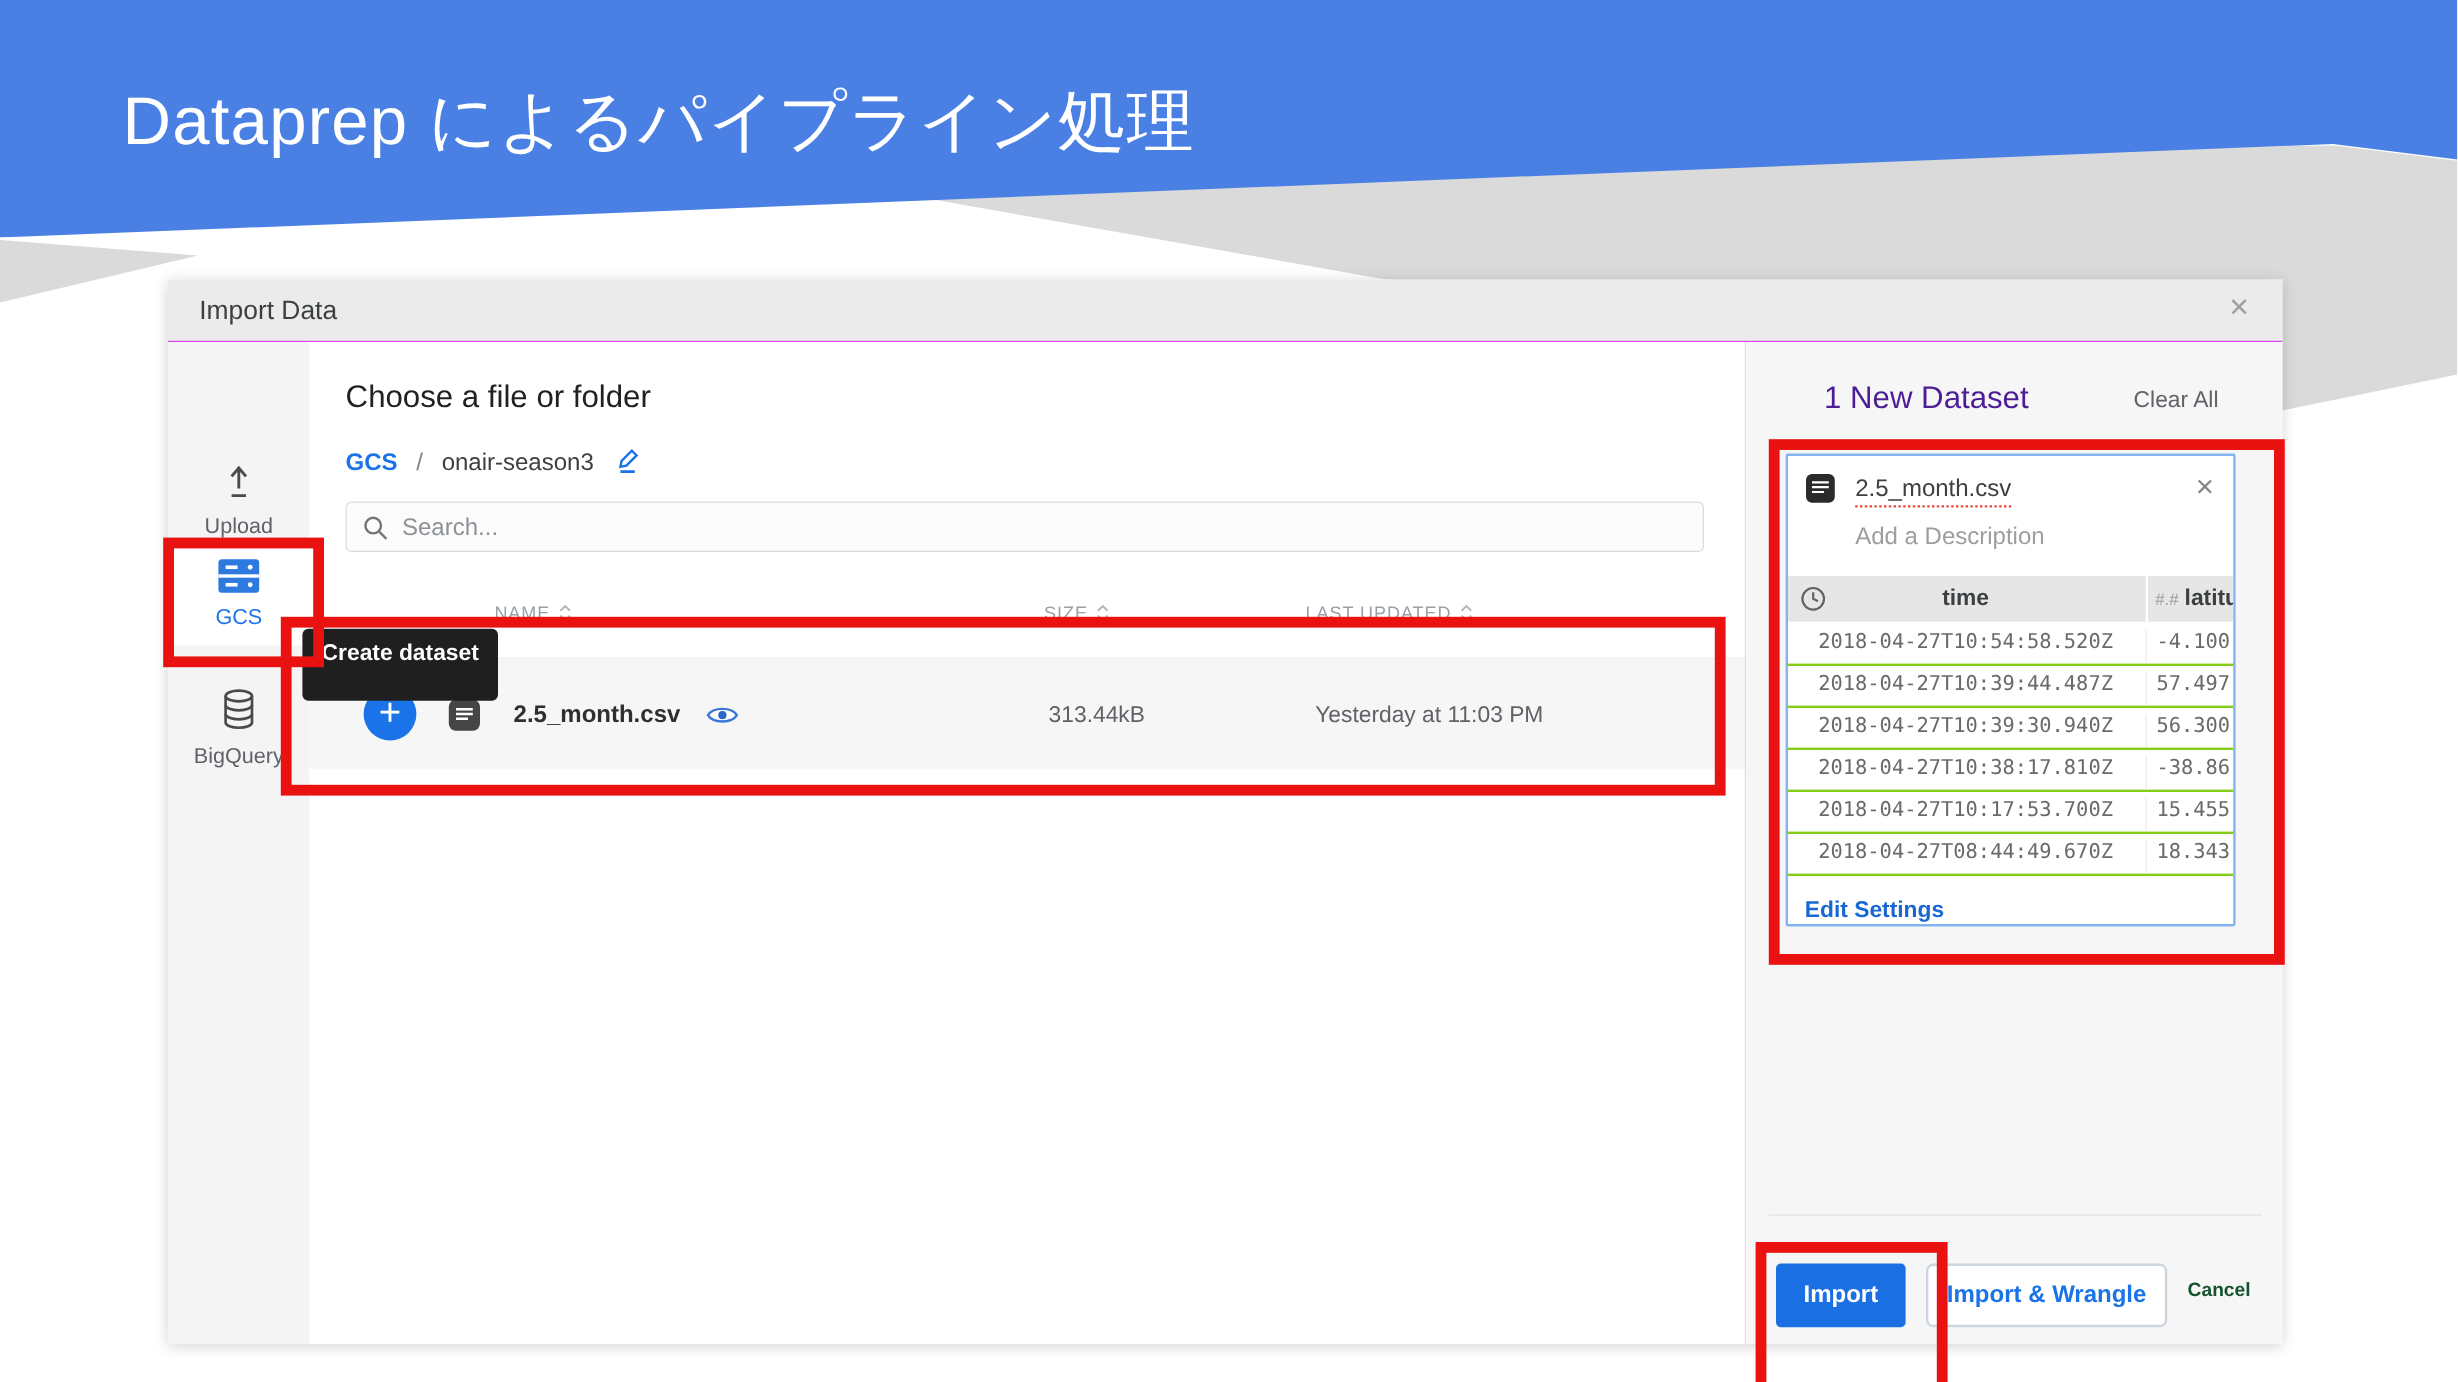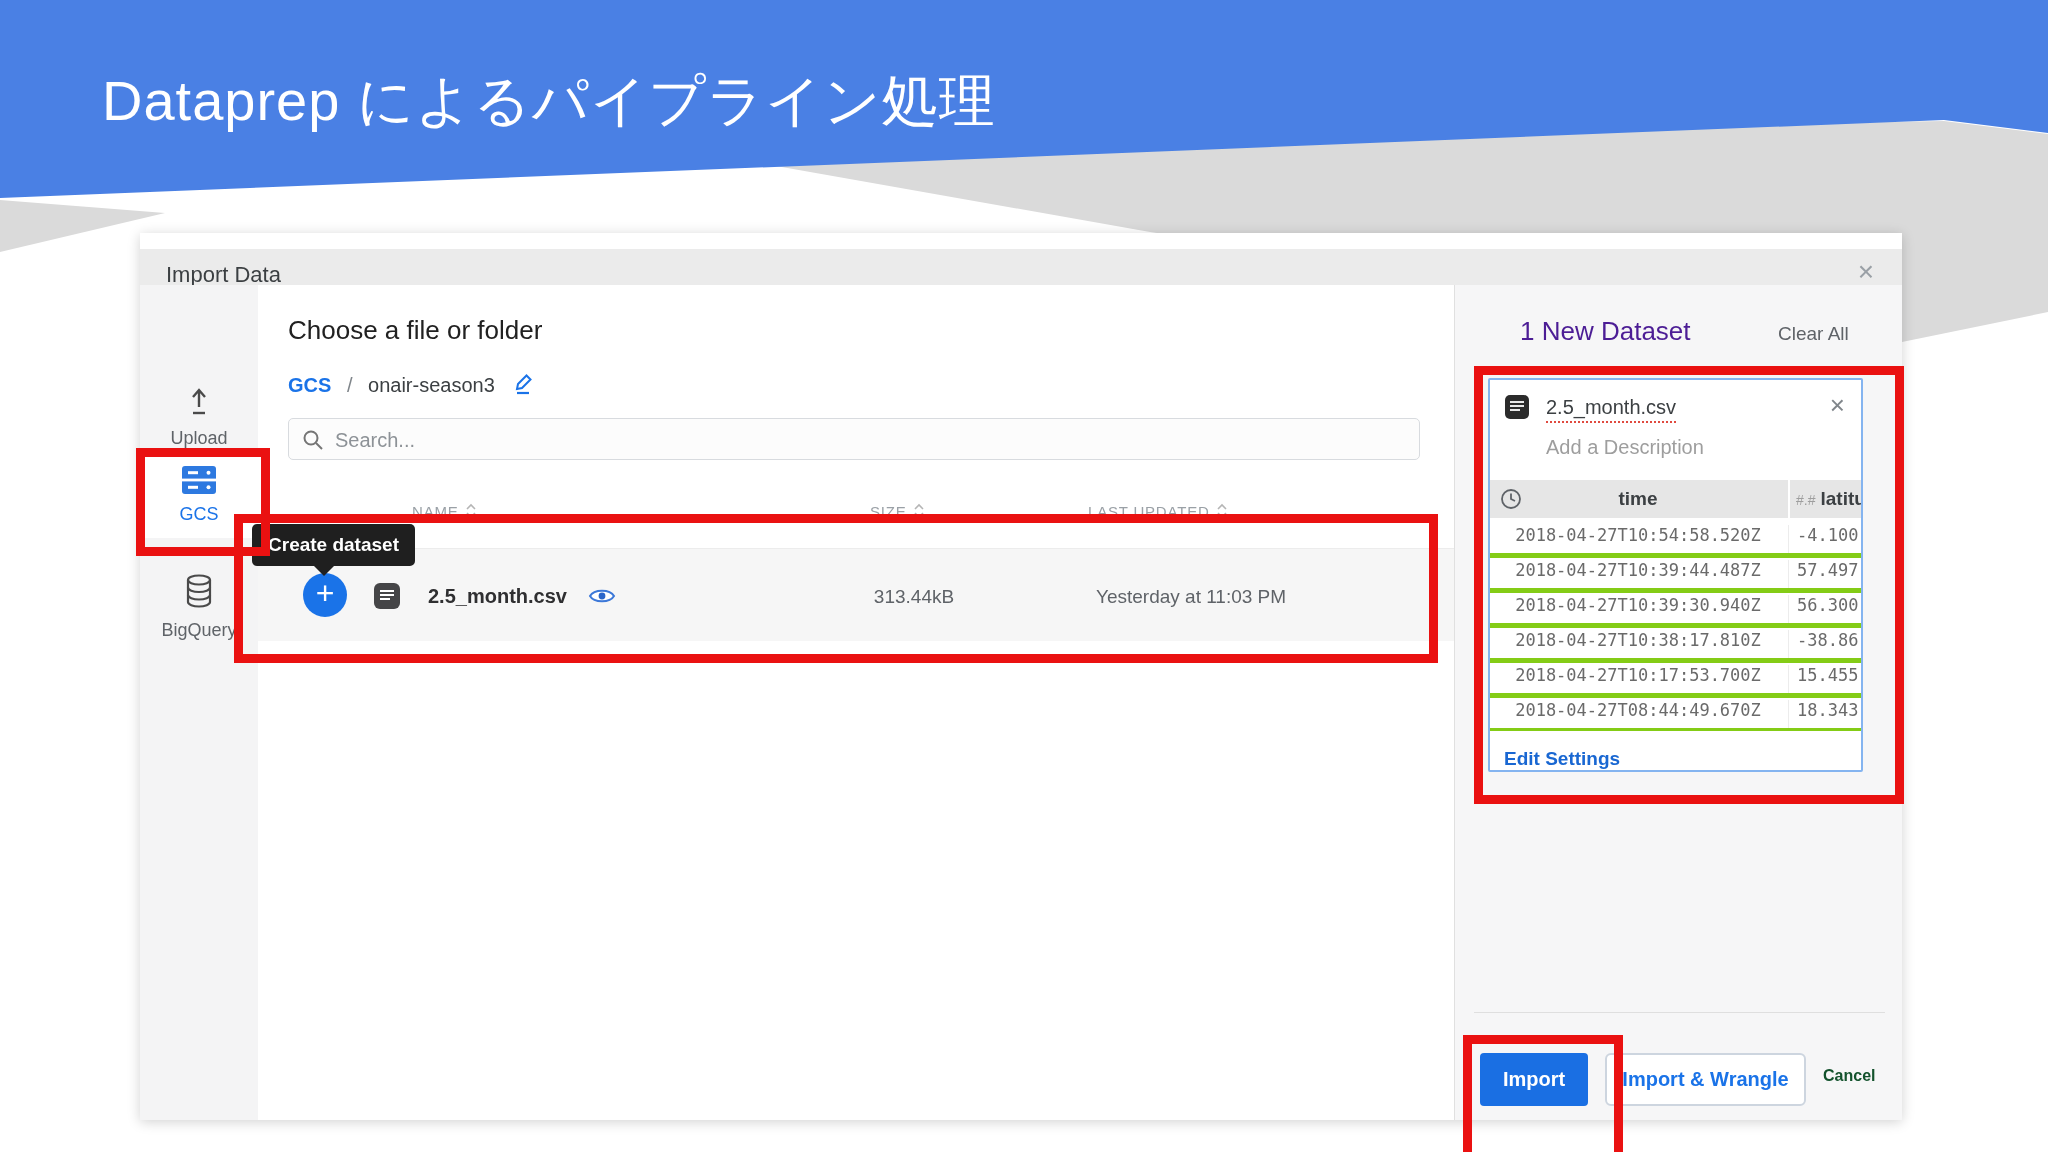--- a/index.html
+++ b/index.html
@@ -12,22 +12,22 @@
   .bg-gray-band{position:absolute;left:0;top:0;width:2048px;height:400px;background:#dadada;
            clip-path:polygon(640px 142px,1944px 121px,2048px 134px,2048px 312px,1902px 342px,1150px 232px);z-index:0;}
   .bg-gray-left{position:absolute;left:0;top:0;width:300px;height:300px;background:#dadada;
            clip-path:polygon(0px 200px,165px 213px,0px 252px);z-index:0;}
   .slide-title{position:absolute;left:102px;top:64px;color:#ffffff;font-size:56px;font-weight:500;
            letter-spacing:1px;z-index:2;white-space:nowrap;}
 
   
   .modal{position:absolute;left:140px;top:233px;width:1762px;height:887px;background:#ffffff;
          box-shadow:0 2px 12px rgba(0,0,0,.18);z-index:10;}
-  .modal-header{position:absolute;left:0;top:16px;width:100%;height:52px;background:#ebebeb;
-         border-bottom:6px solid #d946ef;box-sizing:border-box;}
+  .modal-header{position:absolute;left:0;top:0;width:100%;height:52px;background:#ebebeb;
+         border-bottom:1px solid #d946ef;box-sizing:border-box;}
   .modal-title{position:absolute;left:26px;top:13px;font-size:22px;color:#3b3f42;}
   .modal-close{position:absolute;right:28px;top:9px;font-size:28px;color:#9aa0a6;cursor:default;line-height:1;}
 
   .modal-body{position:absolute;left:0;top:52px;width:1762px;height:835px;}
 
   
   .sidebar{position:absolute;left:0;top:0;width:118px;height:100%;background:#f4f4f5;}
   .sb-item{position:absolute;left:0;width:118px;text-align:center;color:#5f6368;font-size:18px;}
   .sb-item .sb-label{display:block;margin-top:6px;}
   .sb-upload{top:88px;}
@@ -59,21 +59,21 @@
   .file-row{position:absolute;left:0;top:264px;width:1196px;height:92px;background:#f6f6f6;}
   .plus-btn{position:absolute;left:45px;top:24px;width:44px;height:44px;border-radius:50%;
             background:#1a73e8;color:#fff;text-align:center;line-height:41px;font-size:32px;font-weight:300;}
   .doc-icon{position:absolute;left:115px;top:33px;}
   .file-name{position:absolute;left:170px;top:36px;font-size:20px;font-weight:700;color:#2f2f31;}
   .eye-icon{position:absolute;left:330px;top:37px;}
   .file-size{position:absolute;left:600px;top:37px;width:112px;text-align:center;font-size:19px;color:#5f6368;}
   .file-updated{position:absolute;left:838px;top:37px;font-size:19px;color:#5f6368;}
 
   
-  .tooltip{position:absolute;left:252px;top:524px;width:163px;height:42px;background:#1f1f1f;border-radius:5px;
+  .tooltip{position:absolute;left:252px;top:524px;width:163px;height:60px;background:#1f1f1f;border-radius:5px;
            color:#fff;font-size:19px;font-weight:700;text-align:center;line-height:42px;z-index:30;}
   .tooltip:after{content:"";position:absolute;left:62px;top:42px;border:10px solid transparent;
            border-top-color:#1f1f1f;border-bottom-width:0;}
 
   
   .panel{position:absolute;left:1314px;top:0;width:448px;height:100%;background:#f6f6f7;
          border-left:1px solid #e0e0e0;box-sizing:border-box;}
   .panel-header{position:absolute;left:65px;top:31px;font-size:26px;color:#4c1d95;}
   .clear-all{position:absolute;left:323px;top:38px;font-size:19px;font-weight:500;color:#5f6368;}
 
@@ -87,21 +87,21 @@
 
   .pv{position:absolute;left:0px;top:100px;width:371px;height:251px;overflow:hidden;padding-left:33px;}
   .pv-head{position:absolute;left:0;top:0;width:371px;height:38px;background:#e6e6e6;}
   .pv-head .pv-col1{position:absolute;left:0;top:0;width:296px;height:38px;}
   .pv-clock{position:absolute;left:10px;top:8px;}
   .pv-time{position:absolute;left:0;top:8px;width:296px;text-align:center;font-size:19px;font-weight:700;color:#3c4043;}
   .pv-head .pv-col2{position:absolute;left:298px;top:0;width:73px;height:38px;border-left:2px solid #fff;
                     white-space:nowrap;overflow:hidden;padding:8px 0 0 6px;box-sizing:border-box;}
   .pv-type{font-size:14px;color:#9e9e9e;margin-right:5px;}
   .pv-lat{font-size:19px;font-weight:700;color:#3c4043;}
-  .pv-row{position:absolute;left:0;width:371px;height:35px;border-bottom:5px solid #84cc16;
+  .pv-row{position:absolute;left:0;width:371px;height:35px;border-bottom:2px solid #84cc16;
           font-family:"DejaVu Sans Mono",monospace;font-size:17px;color:#6a6a6a;}
   .pv-row .t{position:absolute;left:0;top:7px;width:296px;text-align:center;white-space:nowrap;}
   .pv-row .v{position:absolute;left:298px;top:7px;width:73px;padding-left:8px;white-space:nowrap;overflow:hidden;
              border-left:1px solid #ececec;box-sizing:border-box;height:28px;}
   .edit-settings{position:absolute;left:14px;top:368px;font-size:19px;font-weight:700;color:#1967d2;}
 
   .panel-divider{position:absolute;left:19px;top:727px;width:411px;height:1px;background:#dfdfdf;}
   .btn-import{position:absolute;left:25px;top:768px;width:108px;height:53px;background:#1a6fe3;border-radius:4px;
               color:#fff;font-size:20px;font-weight:700;text-align:center;line-height:53px;}
   .btn-wrangle{position:absolute;left:150px;top:768px;width:201px;height:53px;background:#fff;

